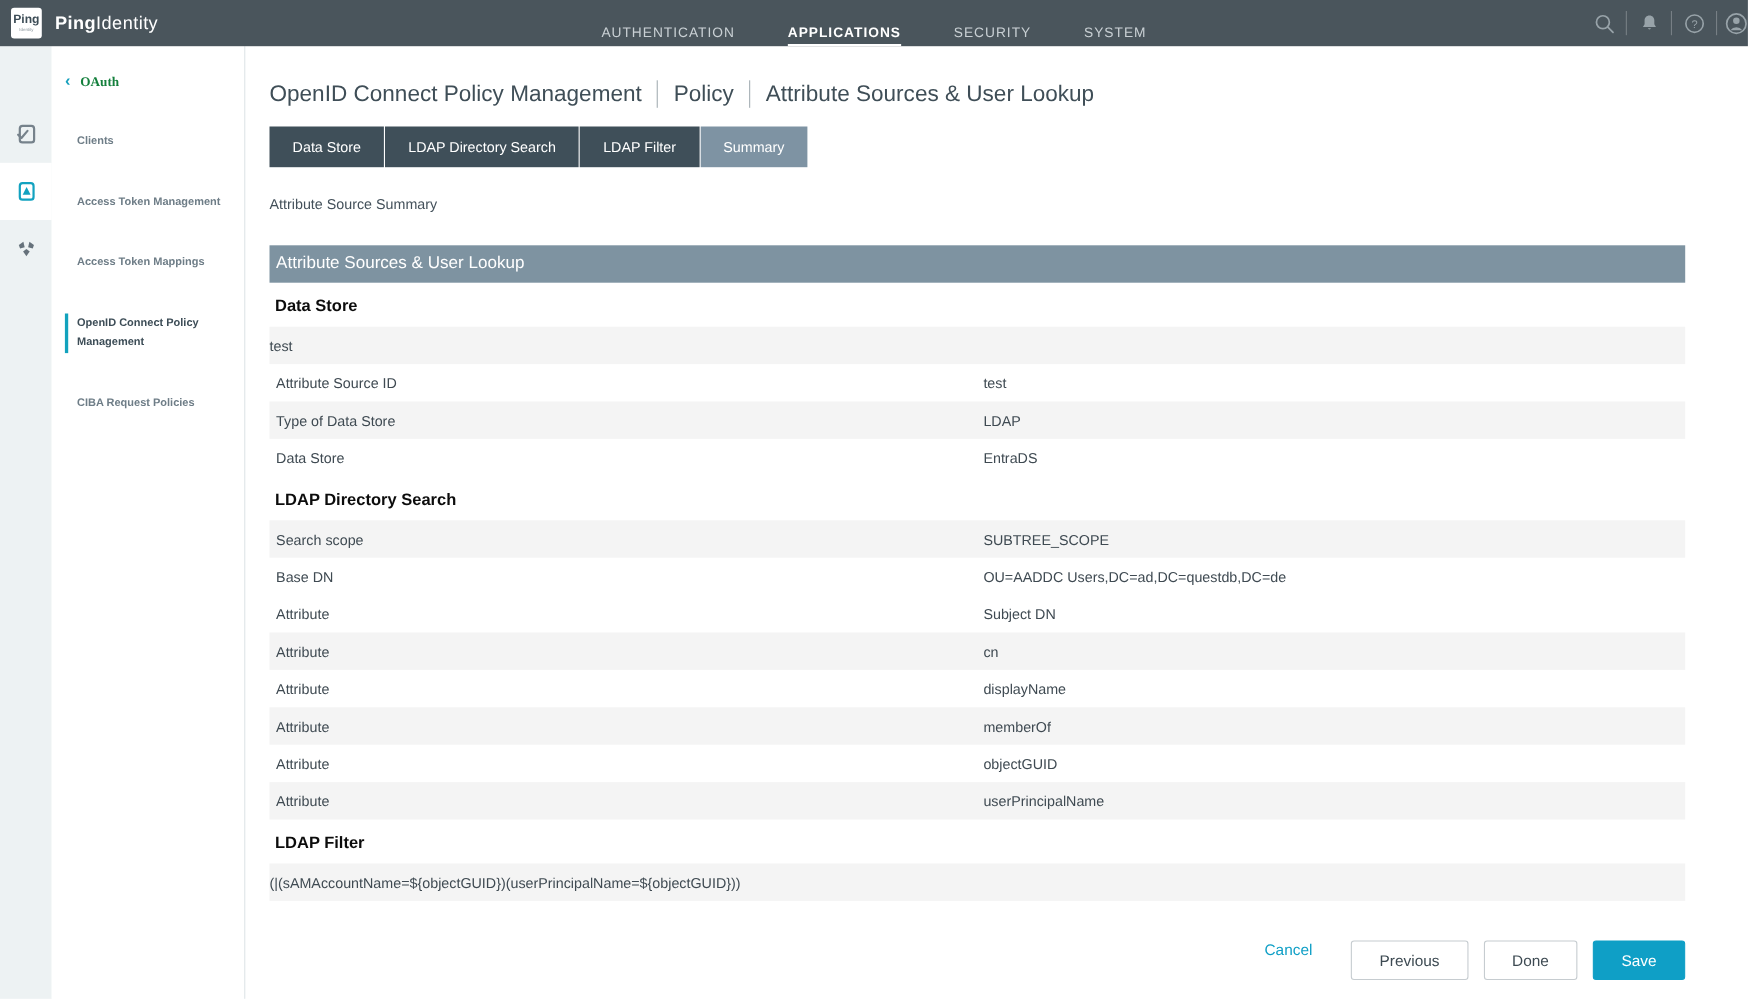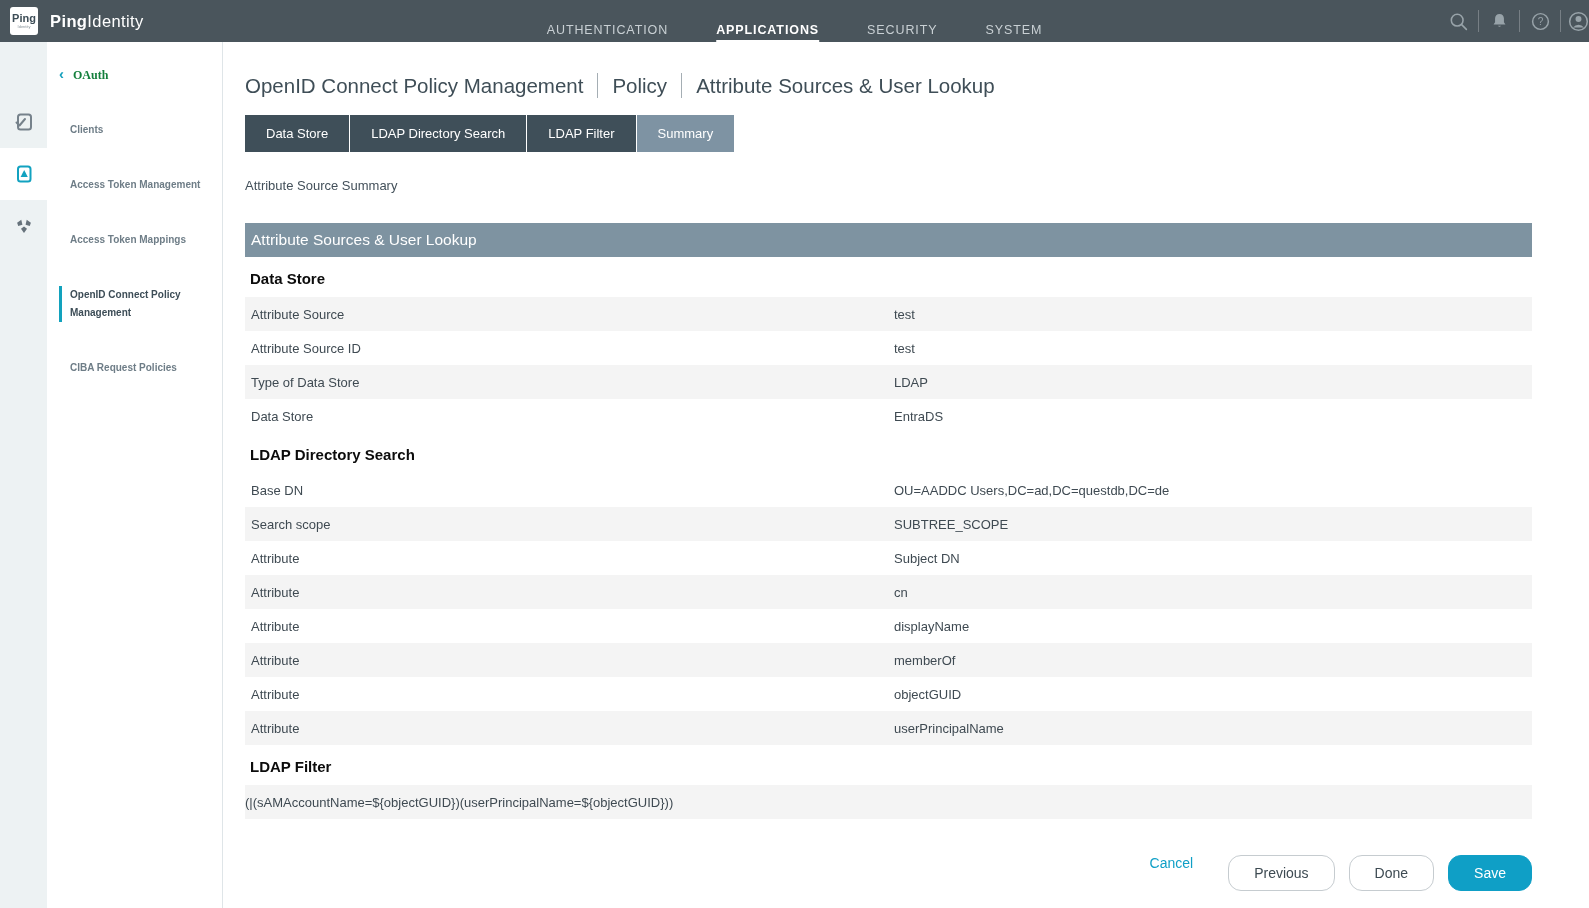--- a/index.html
+++ b/index.html
@@ -91,21 +91,21 @@
   }
   .section-heading { font-size:15px; font-weight:bold; color:#0c0c0c; padding:13px 0 10px 5px; }
   .row { display:flex; height:34px; align-items:center; font-size:13px; color:#3f4a52; }
   .row.shaded { background:#f4f4f4; }
   .row .lbl { width:649px; padding-left:6px; flex:none; }
   .row .val { flex:1; }
 
   .footer { display:flex; justify-content:flex-end; align-items:flex-start; margin-top:36px; }
   .link-cancel { color:#0f9fc6; font-size:14px; margin-right:21px; cursor:pointer; }
   .btn {
-    height:36px; padding:0 25px; border:1px solid #c6ccd0; border-radius:13px;
+    height:36px; padding:0 25px; border:1px solid #c6ccd0; border-radius:3px;
     background:#fff; color:#3d4a52; font-size:14px; margin-left:14px; cursor:pointer;
     font-family:"Liberation Sans", sans-serif;
   }
   .btn.primary { background:#0f9fc6; border-color:#0f9fc6; color:#fff; }
 </style>
 </head>
 <body>
 
 <div class="topbar">
   <div class="logo-box">
@@ -221,43 +221,42 @@
       <div class="tab active">Summary</div>
     </div>
 
   <div class="summary-label">Attribute Source Summary</div>
 
   <div class="table-header">Attribute Sources &amp; User Lookup</div>
 
   <div>
       <div class="section-heading">Data Store</div>
       <div class="row shaded">
-        <div class="lbl">Attribute Source</div>
         <div class="val">test</div>
       </div>
       <div class="row">
         <div class="lbl">Attribute Source ID</div>
         <div class="val">test</div>
       </div>
       <div class="row shaded">
         <div class="lbl">Type of Data Store</div>
         <div class="val">LDAP</div>
       </div>
       <div class="row">
         <div class="lbl">Data Store</div>
         <div class="val">EntraDS</div>
       </div>
       <div class="section-heading">LDAP Directory Search</div>
+      <div class="row shaded">
+        <div class="lbl">Search scope</div>
+        <div class="val">SUBTREE_SCOPE</div>
+      </div>
       <div class="row">
         <div class="lbl">Base DN</div>
         <div class="val">OU=AADDC Users,DC=ad,DC=questdb,DC=de</div>
-      </div>
-      <div class="row shaded">
-        <div class="lbl">Search scope</div>
-        <div class="val">SUBTREE_SCOPE</div>
       </div>
       <div class="row">
         <div class="lbl">Attribute</div>
         <div class="val">Subject DN</div>
       </div>
       <div class="row shaded">
         <div class="lbl">Attribute</div>
         <div class="val">cn</div>
       </div>
       <div class="row">

